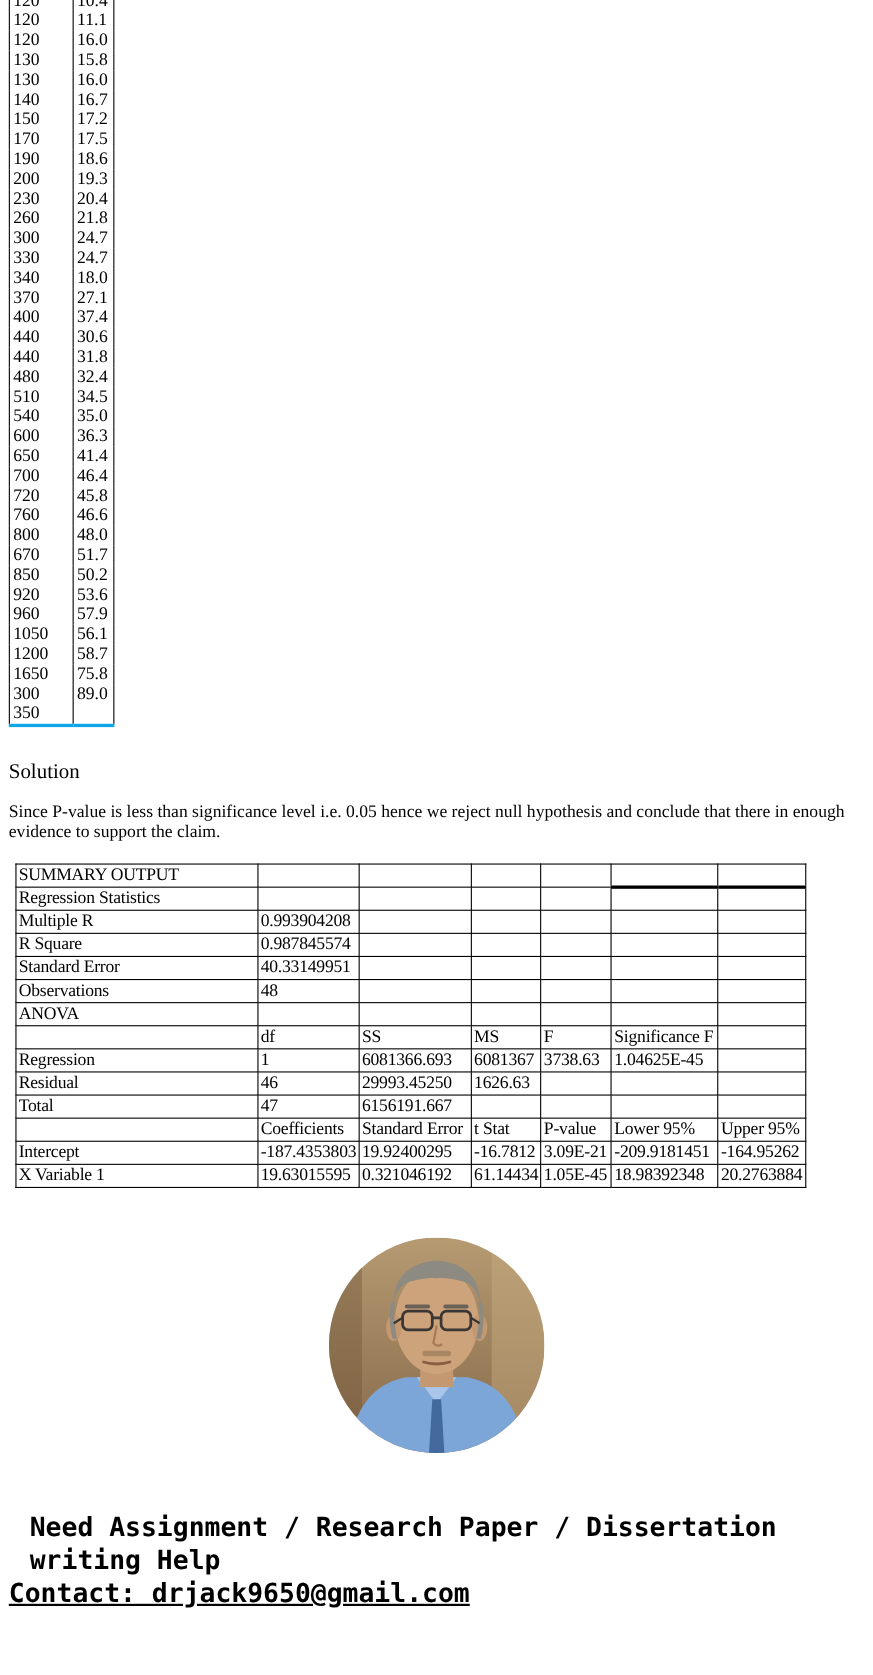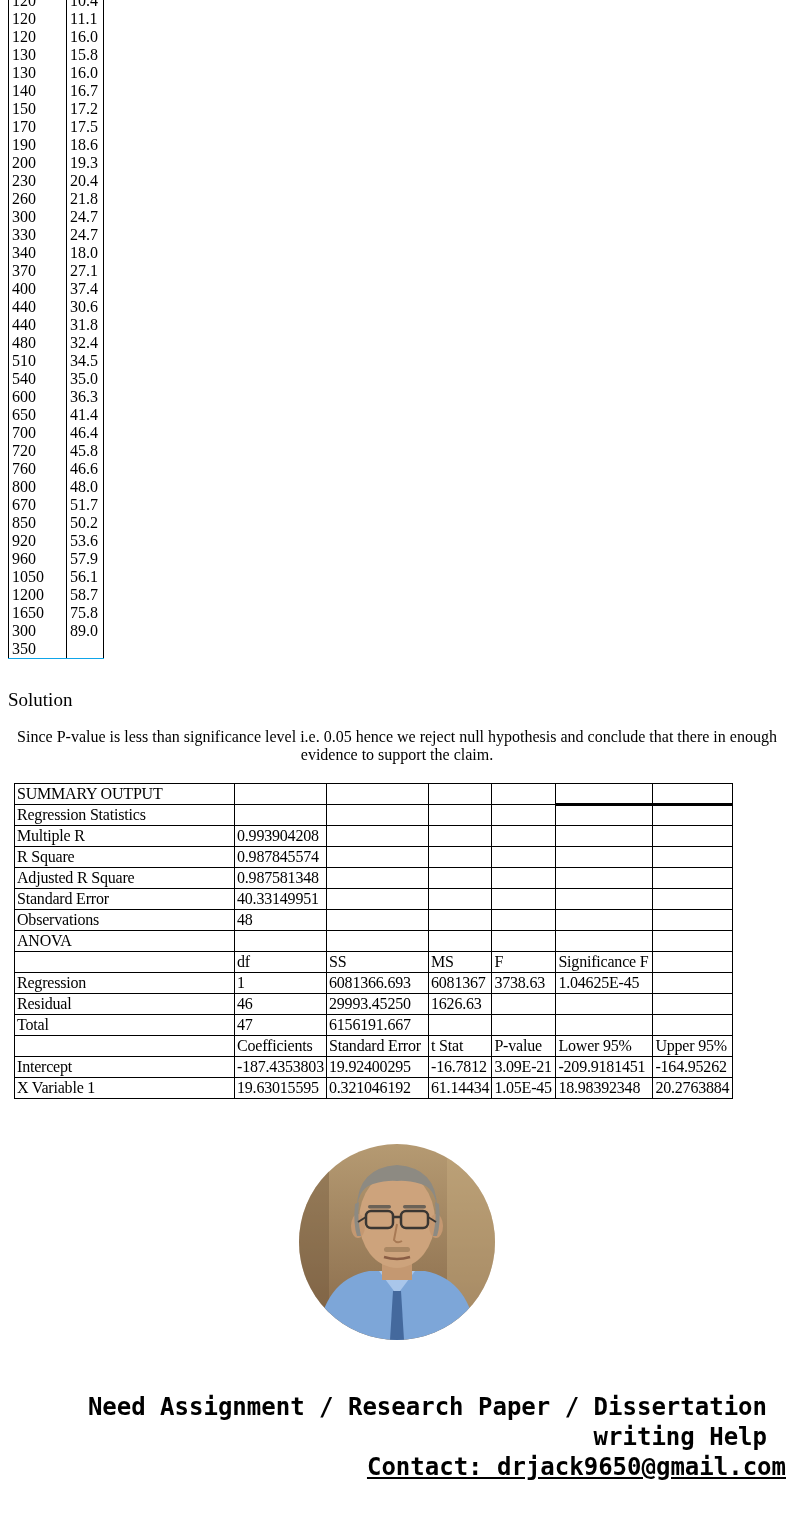--- a/index.html
+++ b/index.html
@@ -22,32 +22,31 @@
   }
   .data-table td {
     border-left: 1px solid #000;
     border-right: 1px solid #000;
     padding: 0 3px;
     line-height: 18px;
     height: 18px;
     white-space: nowrap;
     overflow: hidden;
   }
-  .data-table tr:last-child td { border-bottom: 1px solid #0ea5e9; }
+  .data-table tr:last-child td { border-bottom: 3px solid #0ea5e9; }
 
   
   .solution-heading {
     font-size: 19px;
     font-weight: normal;
     margin: 30px 0 17px 0;
   }
   .solution-paragraph {
     margin: 0 0 19px 0;
     line-height: 18px;
-    text-align: center;
   }
 
   
   .summary-table {
     border-collapse: collapse;
     table-layout: fixed;
     margin-left: 6px;
     border-radius: 18px;
   }
   .summary-table td {
@@ -73,21 +72,21 @@
     overflow: hidden;
   }
 
   
   .footer {
     margin-top: 52px;
     font-family: "DejaVu Sans Mono", monospace;
     font-weight: bold;
     font-size: 24px;
     line-height: 30px;
-    text-align: right;
+    text-align: left;
   }
   .footer-help { width: 740px; margin: 0 auto; }
   .footer-contact { margin-top: 0; text-decoration: underline; }
 </style>
 </head>
 <body>
 
 <div class="page">
 
   <table class="data-table">
@@ -292,29 +291,20 @@
         <tr>
           <td>R Square</td>
           <td>0.987845574</td>
           <td></td>
           <td></td>
           <td></td>
           <td></td>
           <td></td>
         </tr>
         <tr>
-          <td>Adjusted R Square</td>
-          <td>0.987581348</td>
-          <td></td>
-          <td></td>
-          <td></td>
-          <td></td>
-          <td></td>
-        </tr>
-        <tr>
           <td>Standard Error</td>
           <td>40.33149951</td>
           <td></td>
           <td></td>
           <td></td>
           <td></td>
           <td></td>
         </tr>
         <tr>
           <td>Observations</td>

